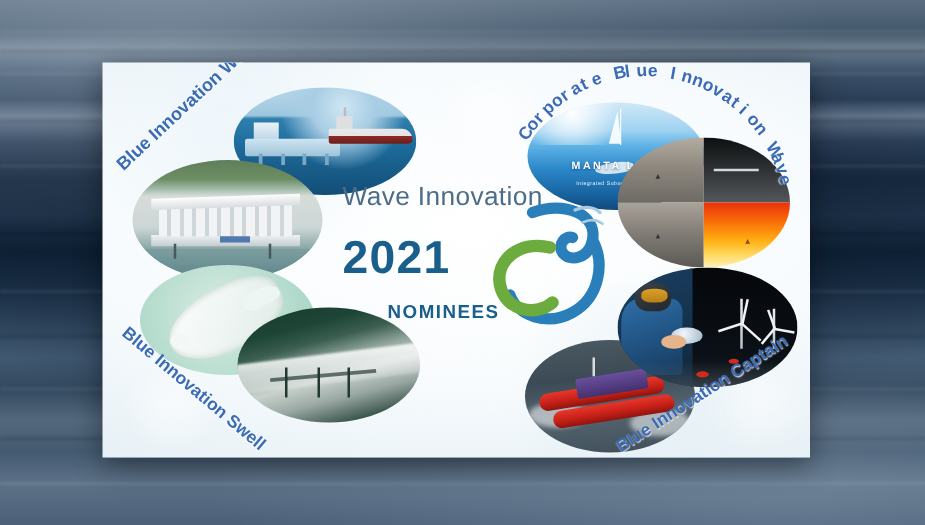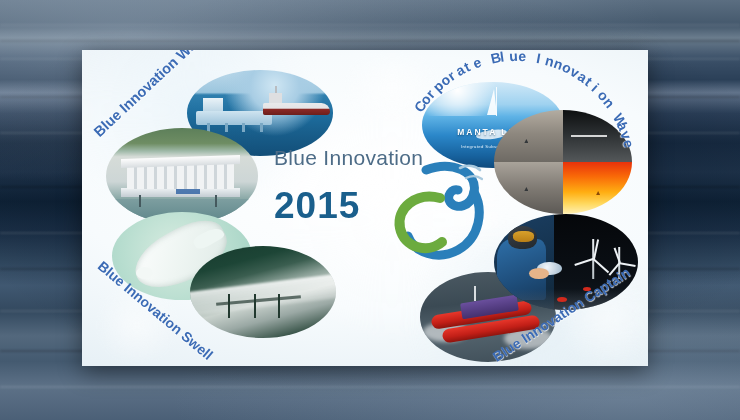--- a/index.html
+++ b/index.html
@@ -307,23 +307,24 @@
         <div class="bl" style="transform:rotate(100deg);"></div>
         <div class="bl" style="transform:rotate(220deg);"></div>
       </div>
       <div class="seabed"></div>
       <div class="buoy" style="left:62%;top:76%;width:8px;height:4px;"></div>
       <div class="buoy" style="left:44%;top:86%;width:10px;height:5px;"></div>
     </div>
 
     <div id="brand">
       <div class="bi-title">
-        <div>Blue Innovation</div>
+        <div>Wave Innovation</div>
       </div>
-      <div class="bi-year">2015</div>
+      <div class="bi-year">2021</div>
+      <div class="bi-nom">NOMINEES</div>
     </div>
 
     <svg id="logomark" viewBox="0 0 106 108">
       <path d="M44 12 C70 2, 96 14, 92 34 C89 49, 74 52, 68 44 C64 38, 70 30, 76 32" fill="none" stroke="#2a7fba" stroke-width="9" stroke-linecap="round"></path>
       <path d="M92 34 C102 52, 98 80, 76 92 C56 103, 32 95, 26 78" fill="none" stroke="#2a7fba" stroke-width="9" stroke-linecap="round"></path>
       <path d="M58 40 C34 34, 14 50, 18 70 C22 90, 46 96, 60 84" fill="none" stroke="#6cab3e" stroke-width="10" stroke-linecap="round"></path>
       <path d="M78 10 C86 6, 94 8, 98 12" fill="none" stroke="#a9c9de" stroke-width="2.6" stroke-linecap="round"></path>
       <path d="M84 20 C90 17, 96 18, 100 21" fill="none" stroke="#a9c9de" stroke-width="2.2" stroke-linecap="round"></path>
     </svg>
 

